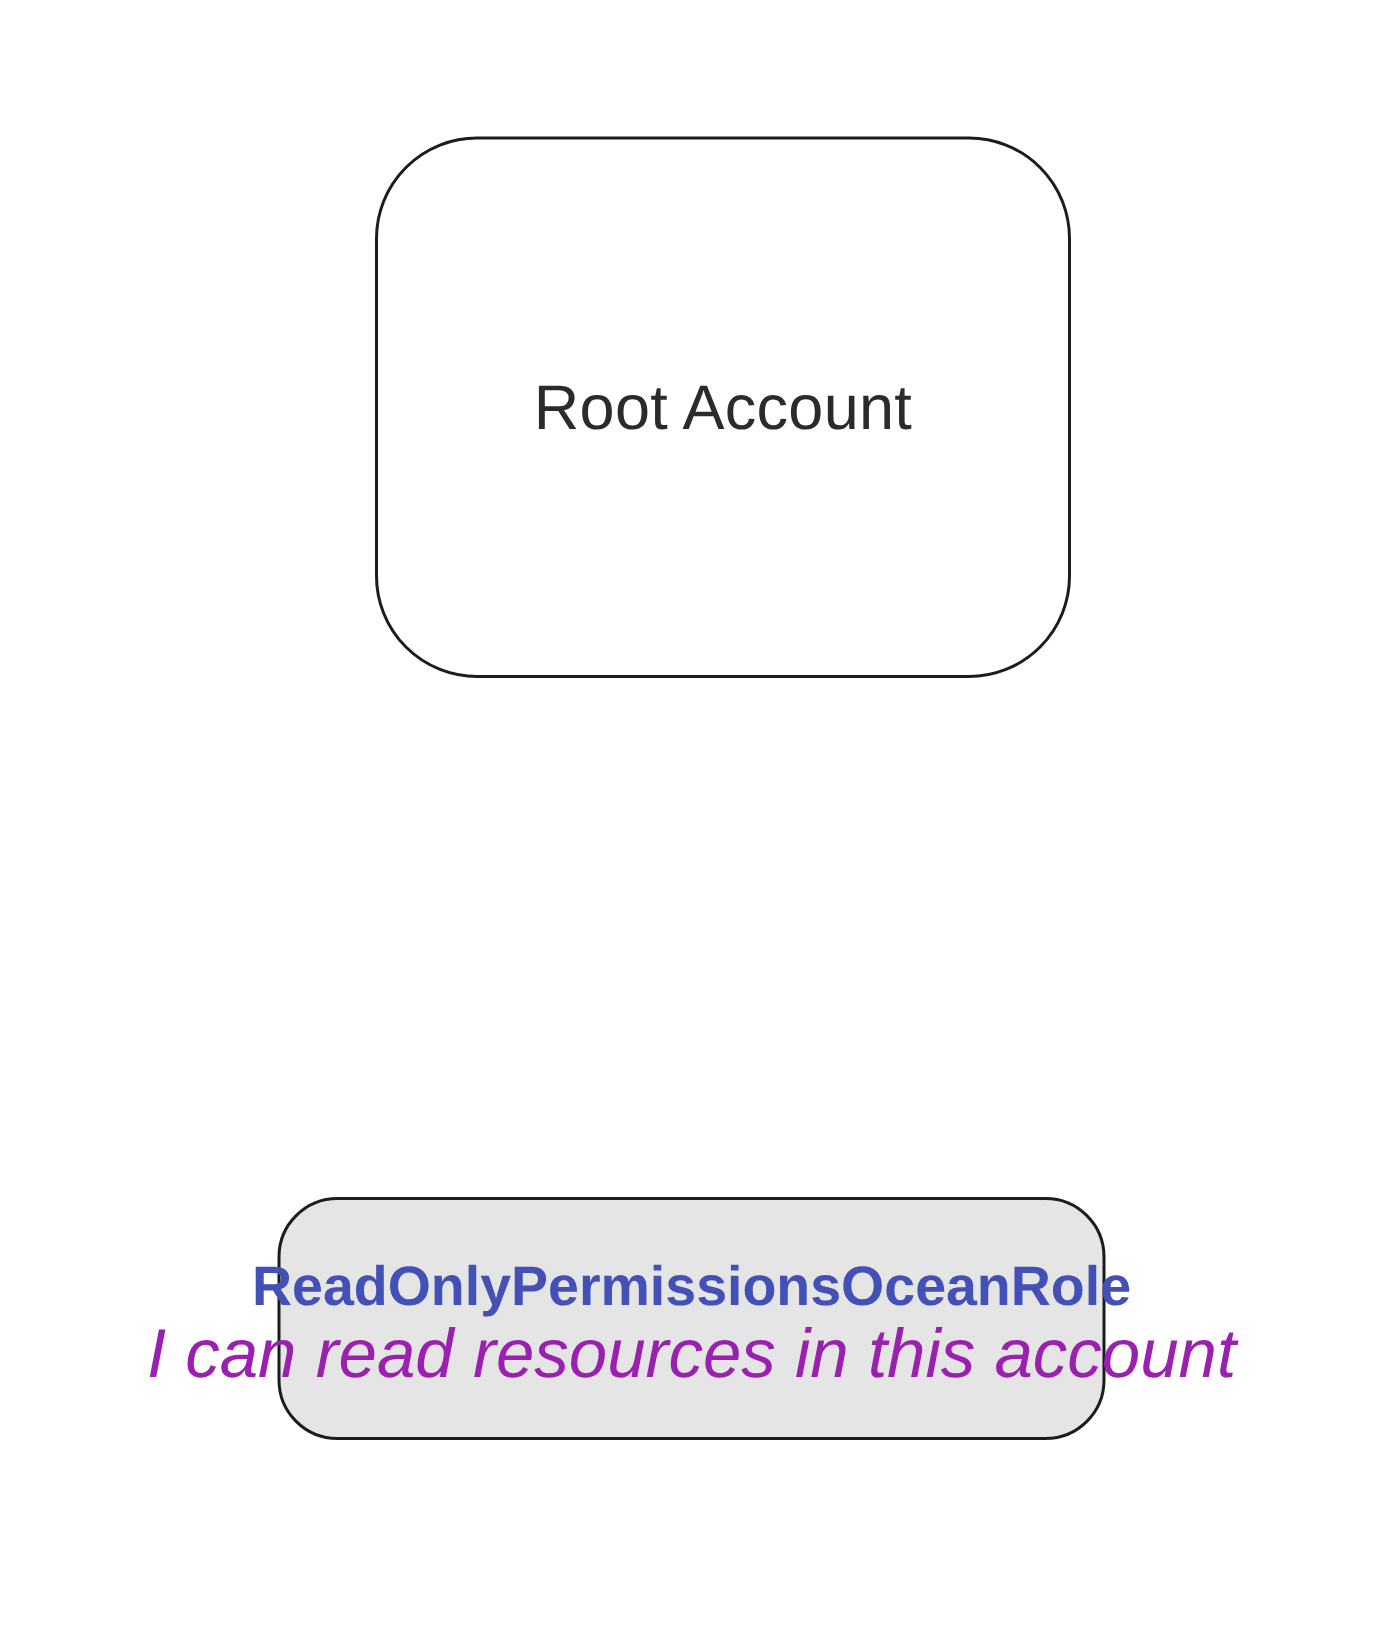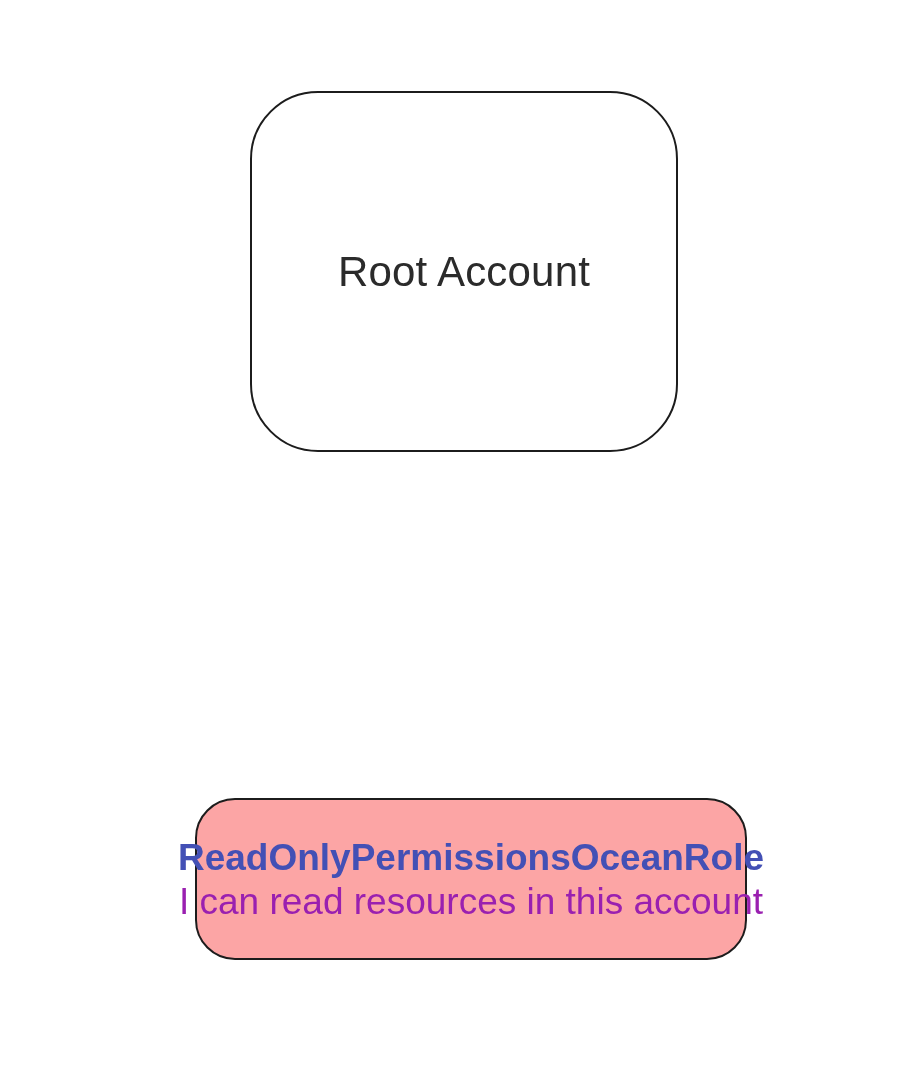--- a/index.html
+++ b/index.html
@@ -21,67 +21,68 @@
     border: 2px solid #1c1c1c;
     border-radius: 68px;
     display: flex;
     align-items: center;
     justify-content: center;
     box-sizing: border-box;
   }
   .node-root {
     left: 250px;
     top: 91px;
-    width: 428px;
+    width: 464px;
     height: 361px;
     z-index: 1;
   }
   .node-integration {
     left: 250px;
     top: 533px;
     width: 420px;
     height: 361px;
     z-index: 1;
   }
   .node-label {
     font-size: 42px;
     line-height: 60px;
     color: #2b2b2b;
     text-align: center;
     max-width: 310px;
     letter-spacing: 0.2px;
   }
   .role-badge {
     position: absolute;
-    left: 195px;
+    left: 185px;
     top: 798px;
     width: 552px;
     height: 162px;
-    background: #fca5a5;
+    background: #e5e5e5;
     border: 2px solid #1c1c1c;
     border-radius: 40px;
     box-sizing: border-box;
     display: flex;
     flex-direction: column;
     align-items: center;
     justify-content: center;
     z-index: 2;
   }
   .role-name {
     font-size: 37px;
     line-height: 46px;
     font-weight: bold;
     color: #4350b5;
     text-align: center;
     white-space: nowrap;
     letter-spacing: 0px;
   }
   .role-desc {
-    font-size: 37px;
+    font-size: 46px;
     line-height: 42px;
+    font-style: italic;
     color: #9a20b0;
     text-align: left;
     white-space: nowrap;
   }
 </style>
 </head>
 <body>
 
 <div class="canvas">
 

